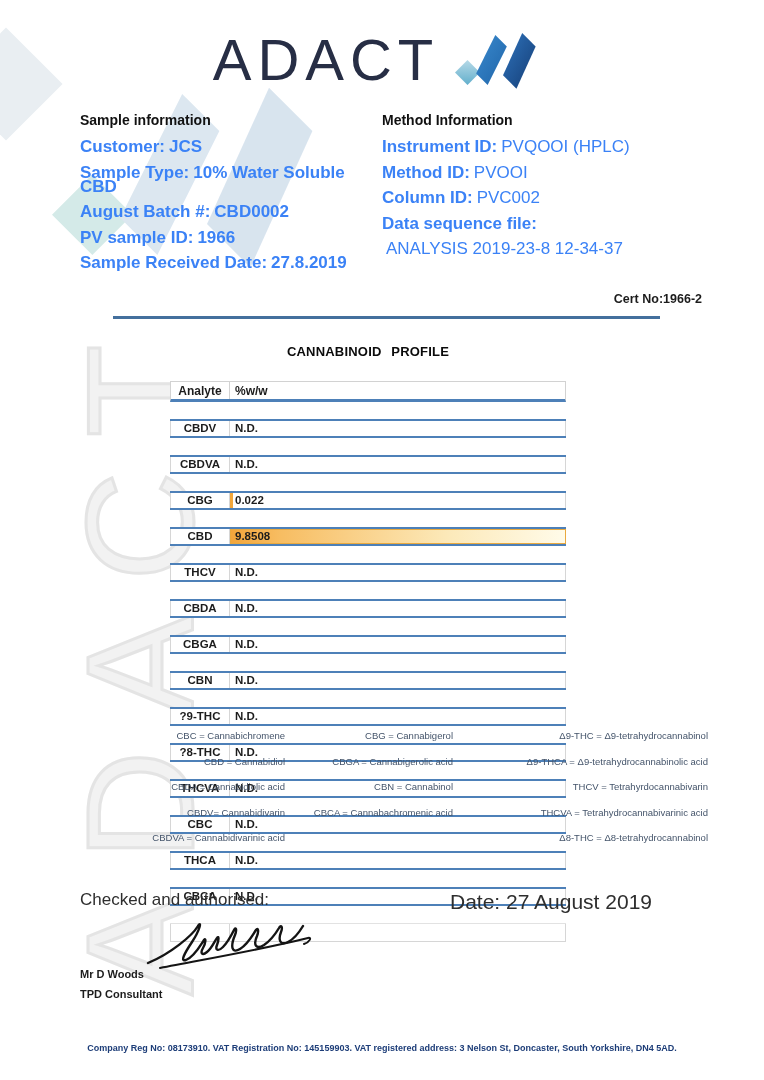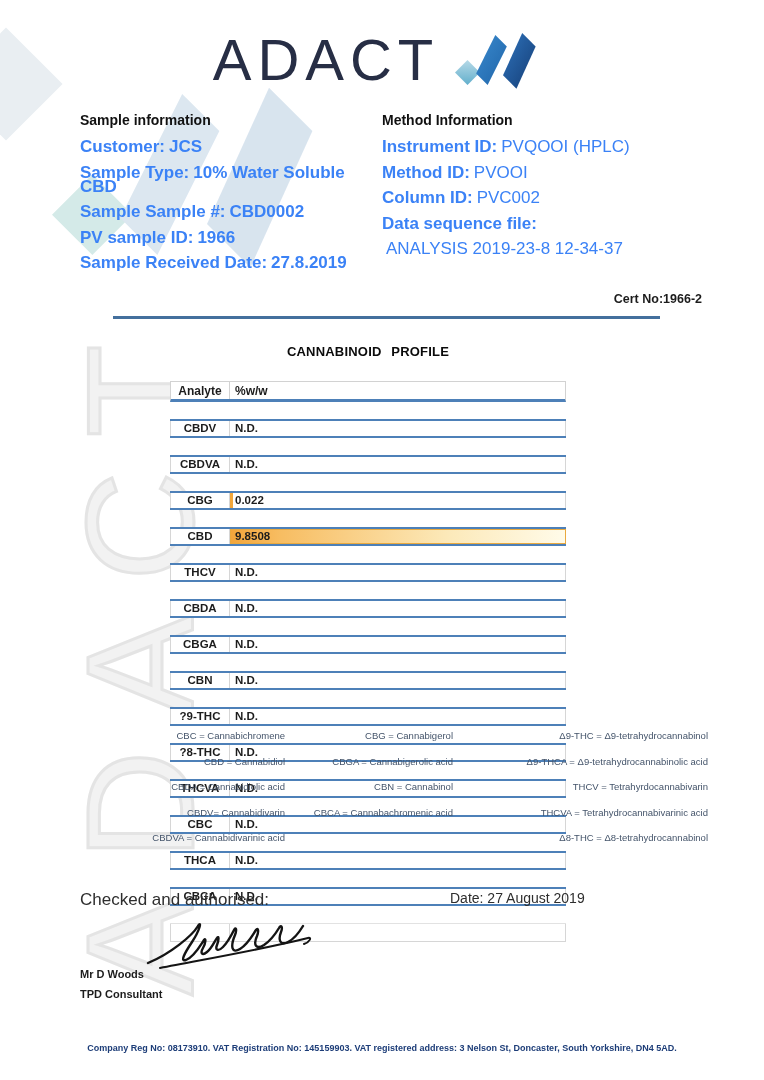--- a/index.html
+++ b/index.html
@@ -53,21 +53,21 @@
   .t-row.empty{border-top:1px solid #e2e2e2;border-bottom:1px solid #d6d6d6;height:17px;}
   .t-row.empty .t-cell-a,.t-row.empty .t-cell-v{height:15px;}
 
   
   .legend{position:absolute;left:105px;top:731px;right:56px;display:grid;
     grid-template-columns:180px 168px auto;z-index:1;color:#44546a;font-size:9.5px;}
   .lg-item{margin-bottom:15.5px;line-height:10px;text-align:right;}
 
   
   .auth-label{position:absolute;left:80px;top:890px;font-size:17px;color:#2e2e2e;z-index:1;}
-  .auth-date{position:absolute;left:450px;top:890px;font-size:14px;color:#2e2e2e;z-index:1;}
+  .auth-date{position:absolute;left:450px;top:890px;font-size:21px;color:#2e2e2e;z-index:1;}
   .signature{position:absolute;left:140px;top:916px;width:180px;height:55px;z-index:1;}
   .auth-name{position:absolute;left:80px;top:968px;font-size:11px;font-weight:bold;z-index:1;}
   .auth-role{position:absolute;left:80px;top:988px;font-size:11px;font-weight:bold;z-index:1;}
 
   
   .footer{position:absolute;left:0;right:0;top:1043px;text-align:center;
     font-size:9px;font-weight:bold;color:#1d3d78;z-index:1;}
 </style>
 </head>
 <body>
@@ -110,21 +110,21 @@
       <h2 class="info-title">Sample information</h2>
       <div>
 
       <div class="info-line">
           <span class="lbl">Customer:</span><span class="val">JCS</span>
         </div>
           <div class="info-line">
           <span class="lbl">Sample Type:</span><span class="val">10% Water Soluble CBD</span>
         </div>
           <div class="info-line">
-          <span class="lbl">Sample Sample #:</span><span class="val">CBD0002</span>
+          <span class="lbl">August Batch #:</span><span class="val">CBD0002</span>
         </div>
           <div class="info-line">
           <span class="lbl">PV sample ID:</span><span class="val">1966</span>
         </div>
           <div class="info-line">
           <span class="lbl">Sample Received Date:</span><span class="val">27.8.2019</span>
         </div>
         </div>
     </div>
     <div class="info-col method">

